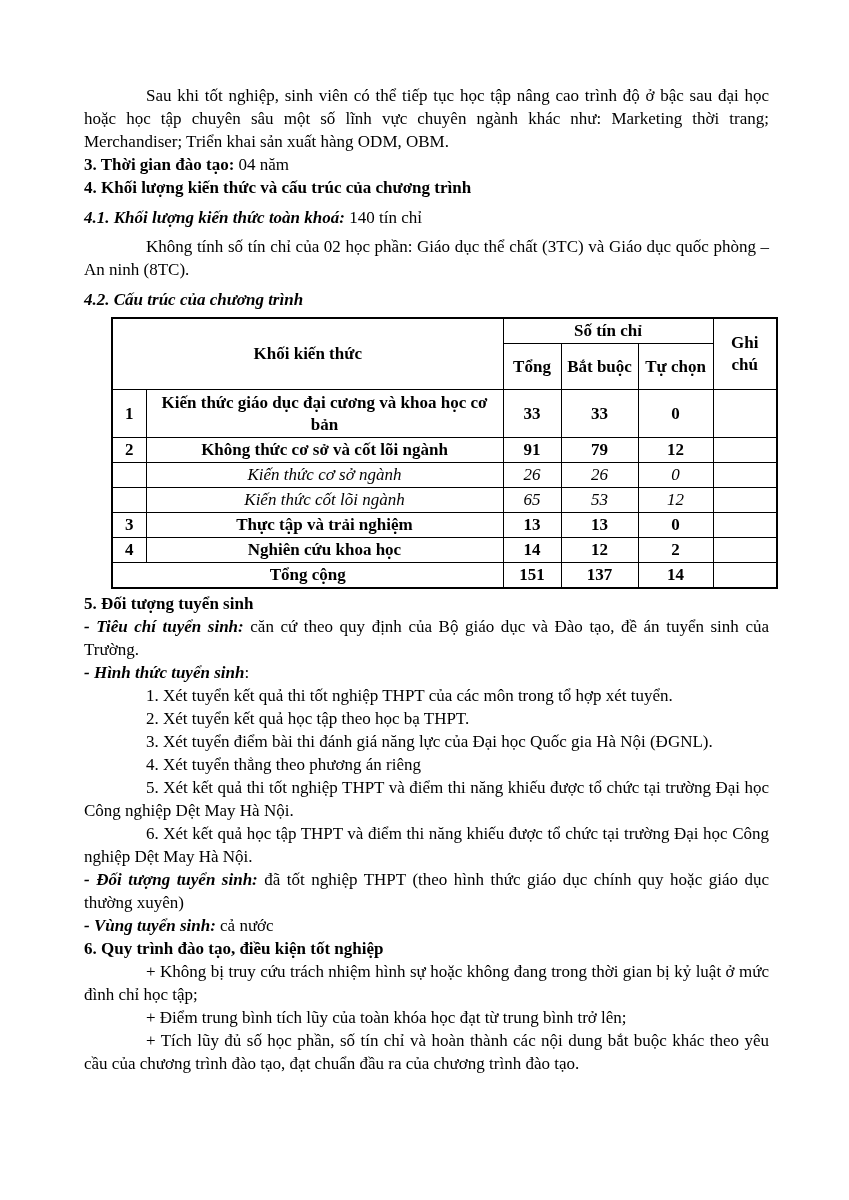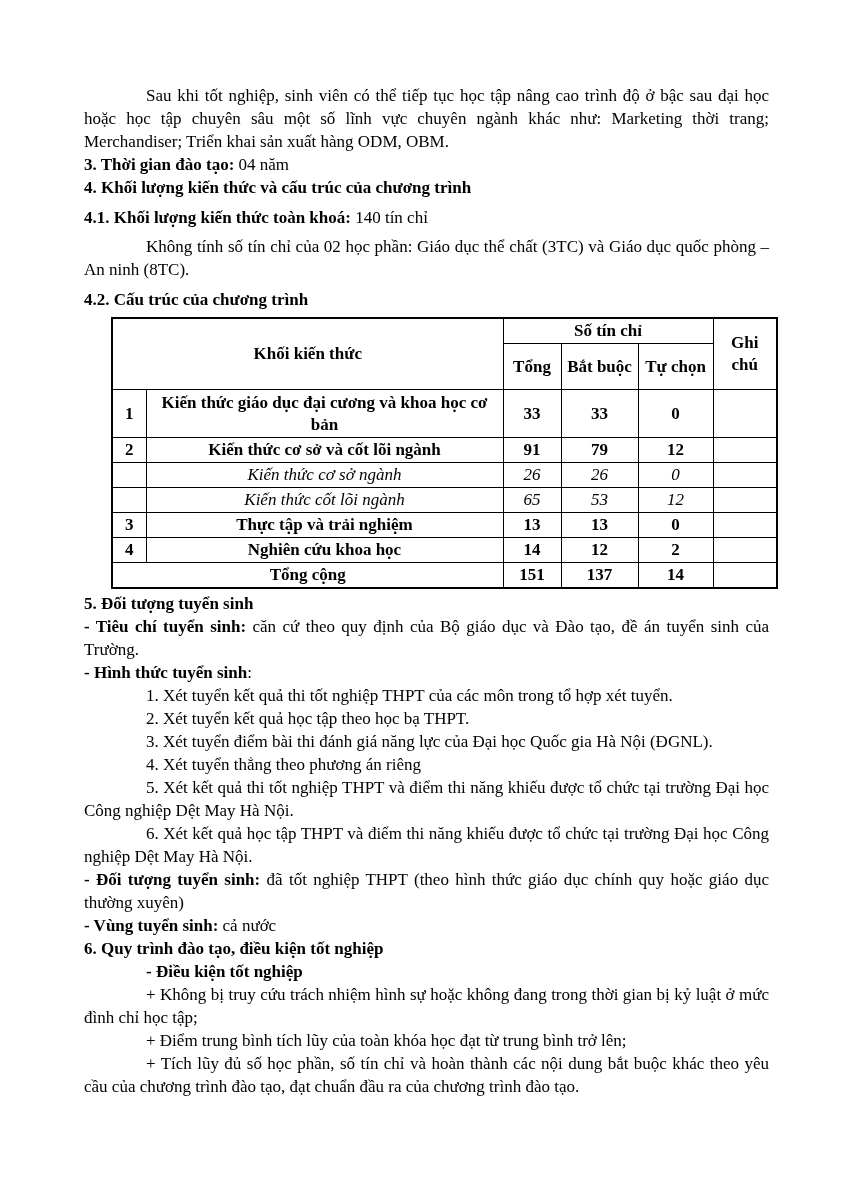--- a/index.html
+++ b/index.html
@@ -7,21 +7,21 @@
   body {
     width: 849px; height: 1200px;
     font-family: "Liberation Serif", "DejaVu Serif", serif;
     font-size: 17px; line-height: 23px; color: #000;
     overflow: hidden;
   }
   .page { padding: 84px 80px 20px 84px; width: 849px; }
   p { text-align: justify; }
   .ind { text-indent: 62px; }
   .b { font-weight: bold; }
-  .bi { font-weight: bold; }
+  .bi { font-weight: bold; font-style: italic; }
   .sp-before-sm { margin-top: 7px; }
   .sp-before-xs { margin-top: 6px; }
 
   table.credits {
     border-collapse: collapse; table-layout: fixed;
     width: 665px; margin: 6px 0 3px 27px;
     border: 2px solid #000;
   }
   table.credits td, table.credits th {
     border: 1.5px solid #000;
@@ -80,21 +80,21 @@
     <tr class="row-tall">
       <td class="num">1</td>
       <td class="name">Kiến thức giáo dục đại cương và khoa học cơ bản</td>
       <td class="num">33</td>
       <td class="num">33</td>
       <td class="num">0</td>
       <td></td>
     </tr>
     <tr class="row-std">
       <td class="num">2</td>
-      <td class="name">Kiến thức cơ sở và cốt lõi ngành</td>
+      <td class="name">Không thức cơ sở và cốt lõi ngành</td>
       <td class="num">91</td>
       <td class="num">79</td>
       <td class="num">12</td>
       <td></td>
     </tr>
     <tr class="row-std subrow">
       <td class="num"></td>
       <td class="name">Kiến thức cơ sở ngành</td>
       <td class="num">26</td>
       <td class="num">26</td>
@@ -148,19 +148,18 @@
   <p class="ind">5. Xét kết quả thi tốt nghiệp THPT và điểm thi năng khiếu được tổ chức tại trường Đại học Công nghiệp Dệt May Hà Nội.</p>
   <p class="ind">6. Xét kết quả học tập THPT và điểm thi năng khiếu được tổ chức tại trường Đại học Công nghiệp Dệt May Hà Nội.</p>
 
   <p><span class="bi">- Đối tượng tuyển sinh:</span><span> đã tốt nghiệp THPT (theo hình thức giáo dục chính quy hoặc giáo dục thường xuyên)</span></p>
 
   <p><span class="bi">- Vùng tuyển sinh:</span><span> cả nước</span></p>
 
   <p class="b">6. Quy trình đào tạo, điều kiện tốt nghiệp</p>
 
 
-  <p class="ind b">- Điều kiện tốt nghiệp</p>
 
   <p class="ind">+ Không bị truy cứu trách nhiệm hình sự hoặc không đang trong thời gian bị kỷ luật ở mức đình chỉ học tập;</p>
   <p class="ind">+ Điểm trung bình tích lũy của toàn khóa học đạt từ trung bình trở lên;</p>
   <p class="ind">+ Tích lũy đủ số học phần, số tín chỉ và hoàn thành các nội dung bắt buộc khác theo yêu cầu của chương trình đào tạo, đạt chuẩn đầu ra của chương trình đào tạo.</p>
 
 </div>
 
 </body></html>

